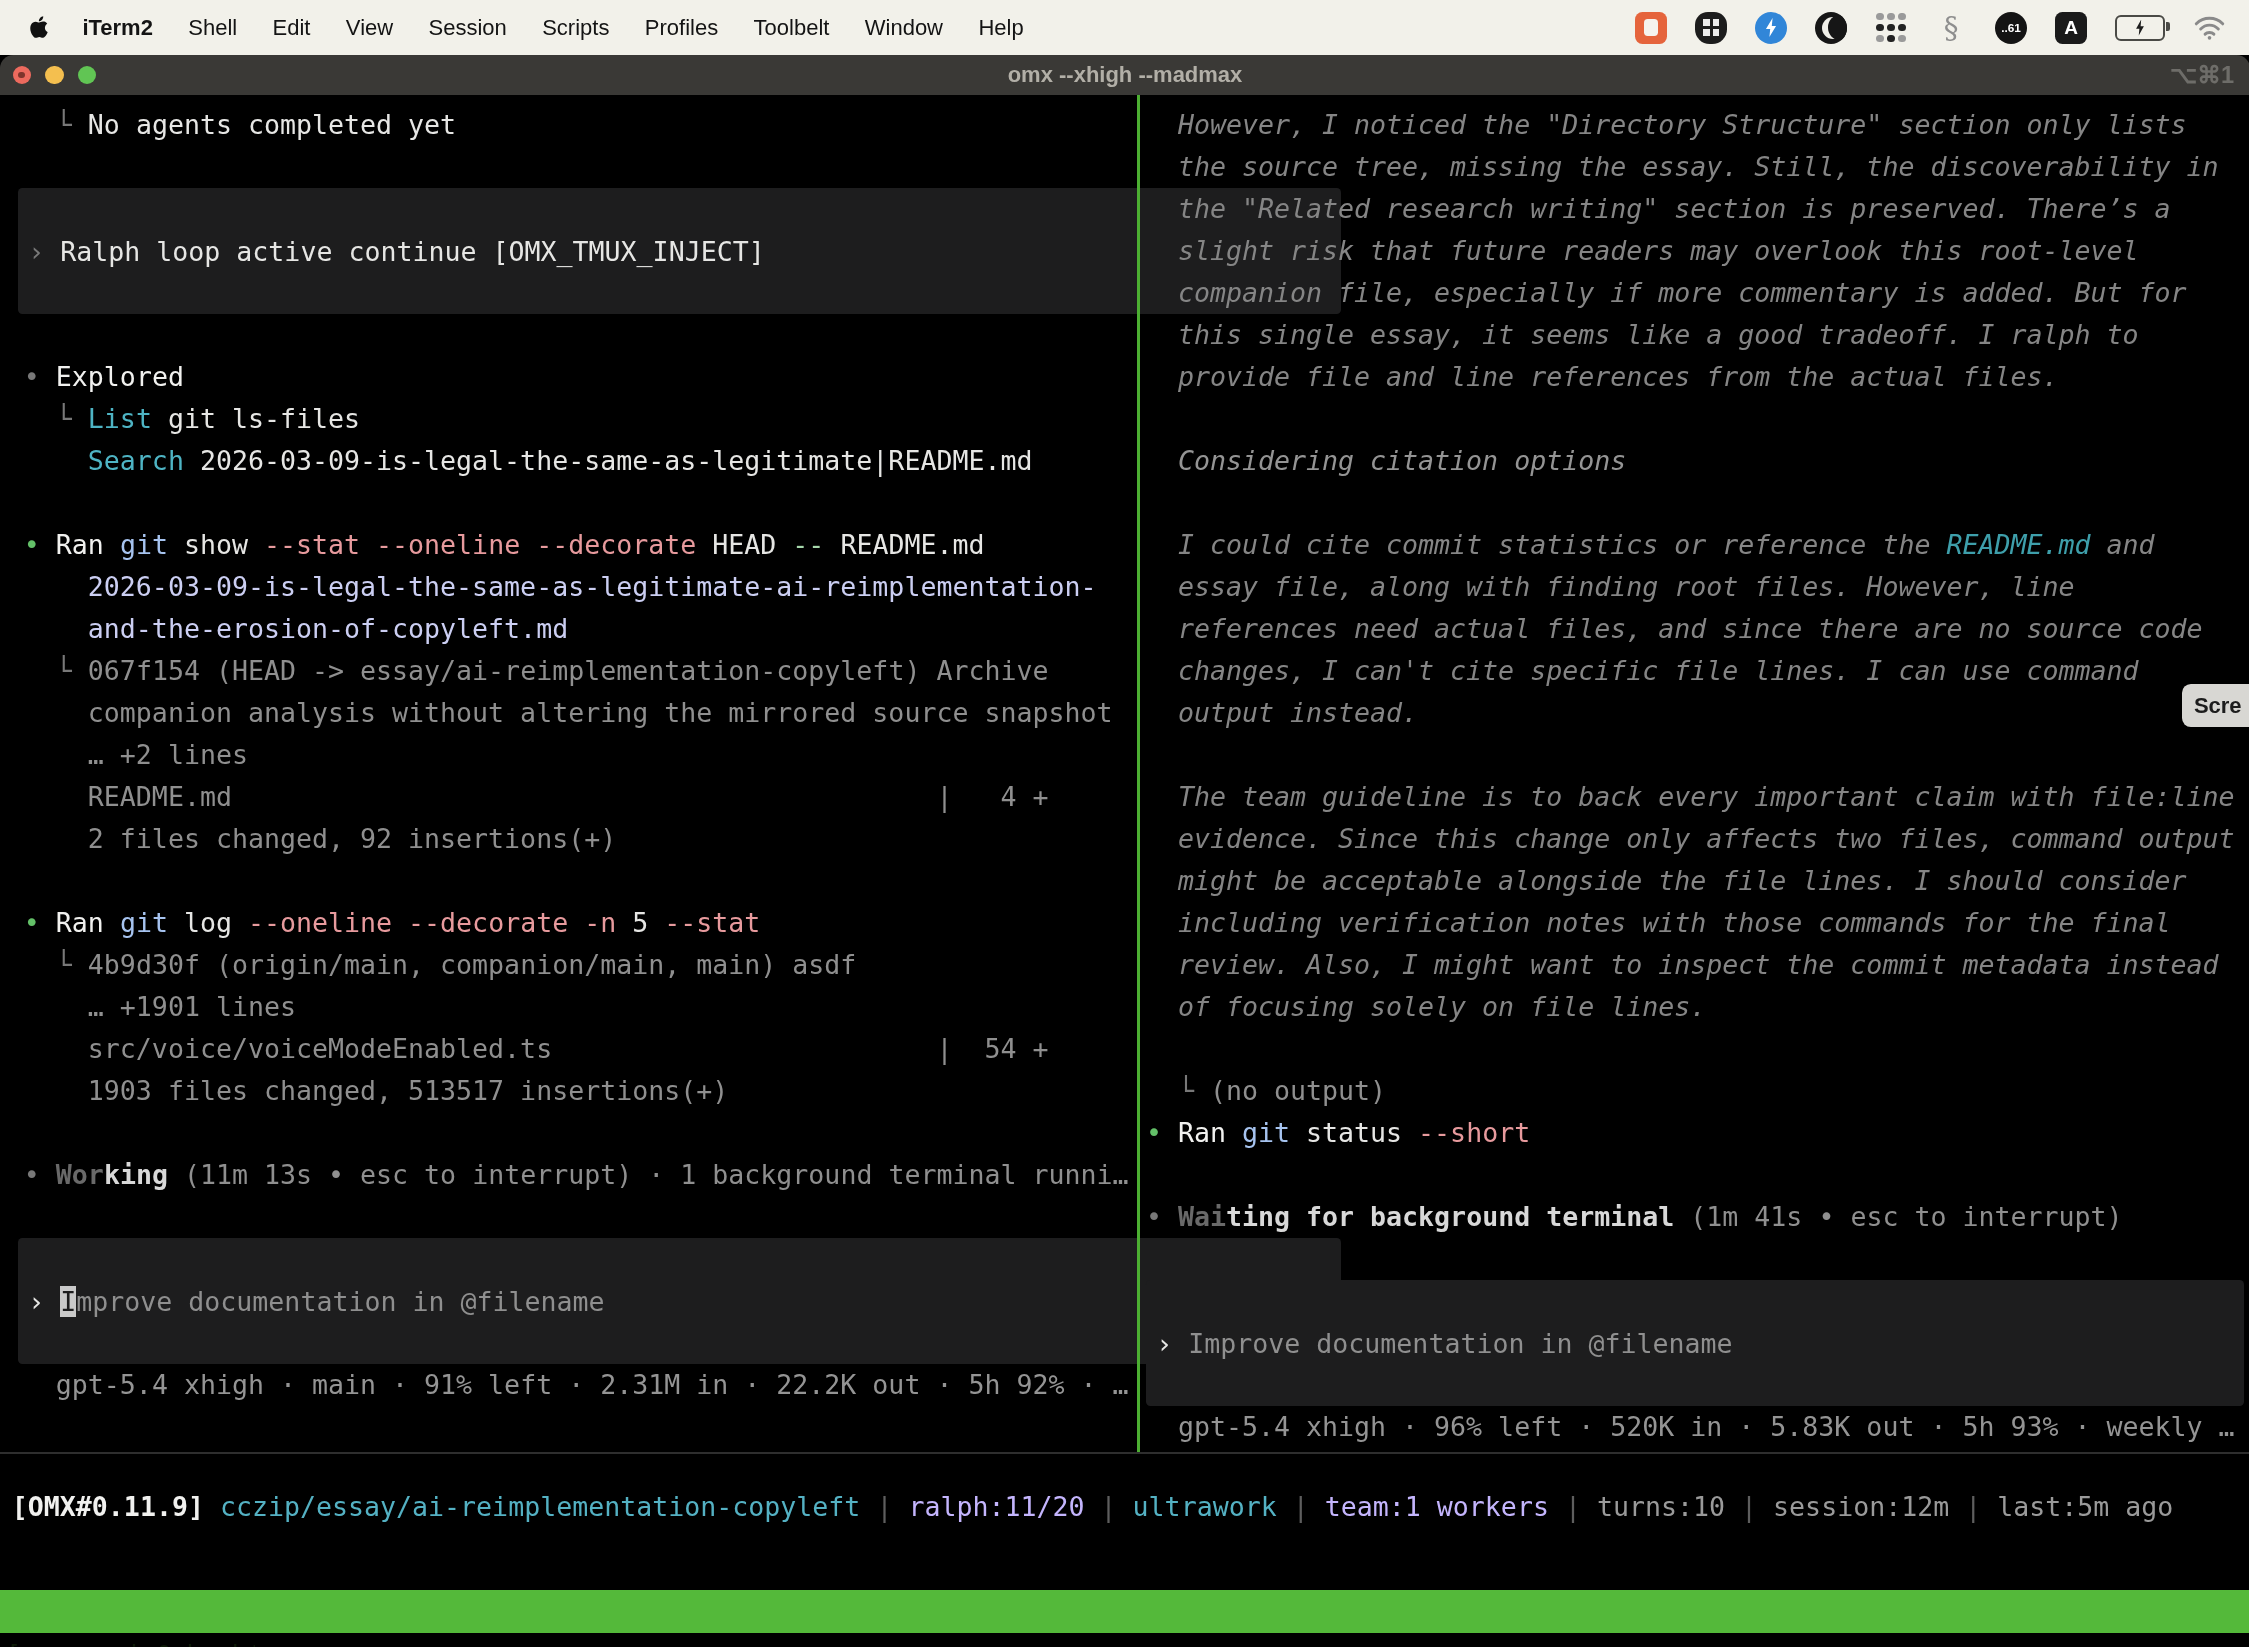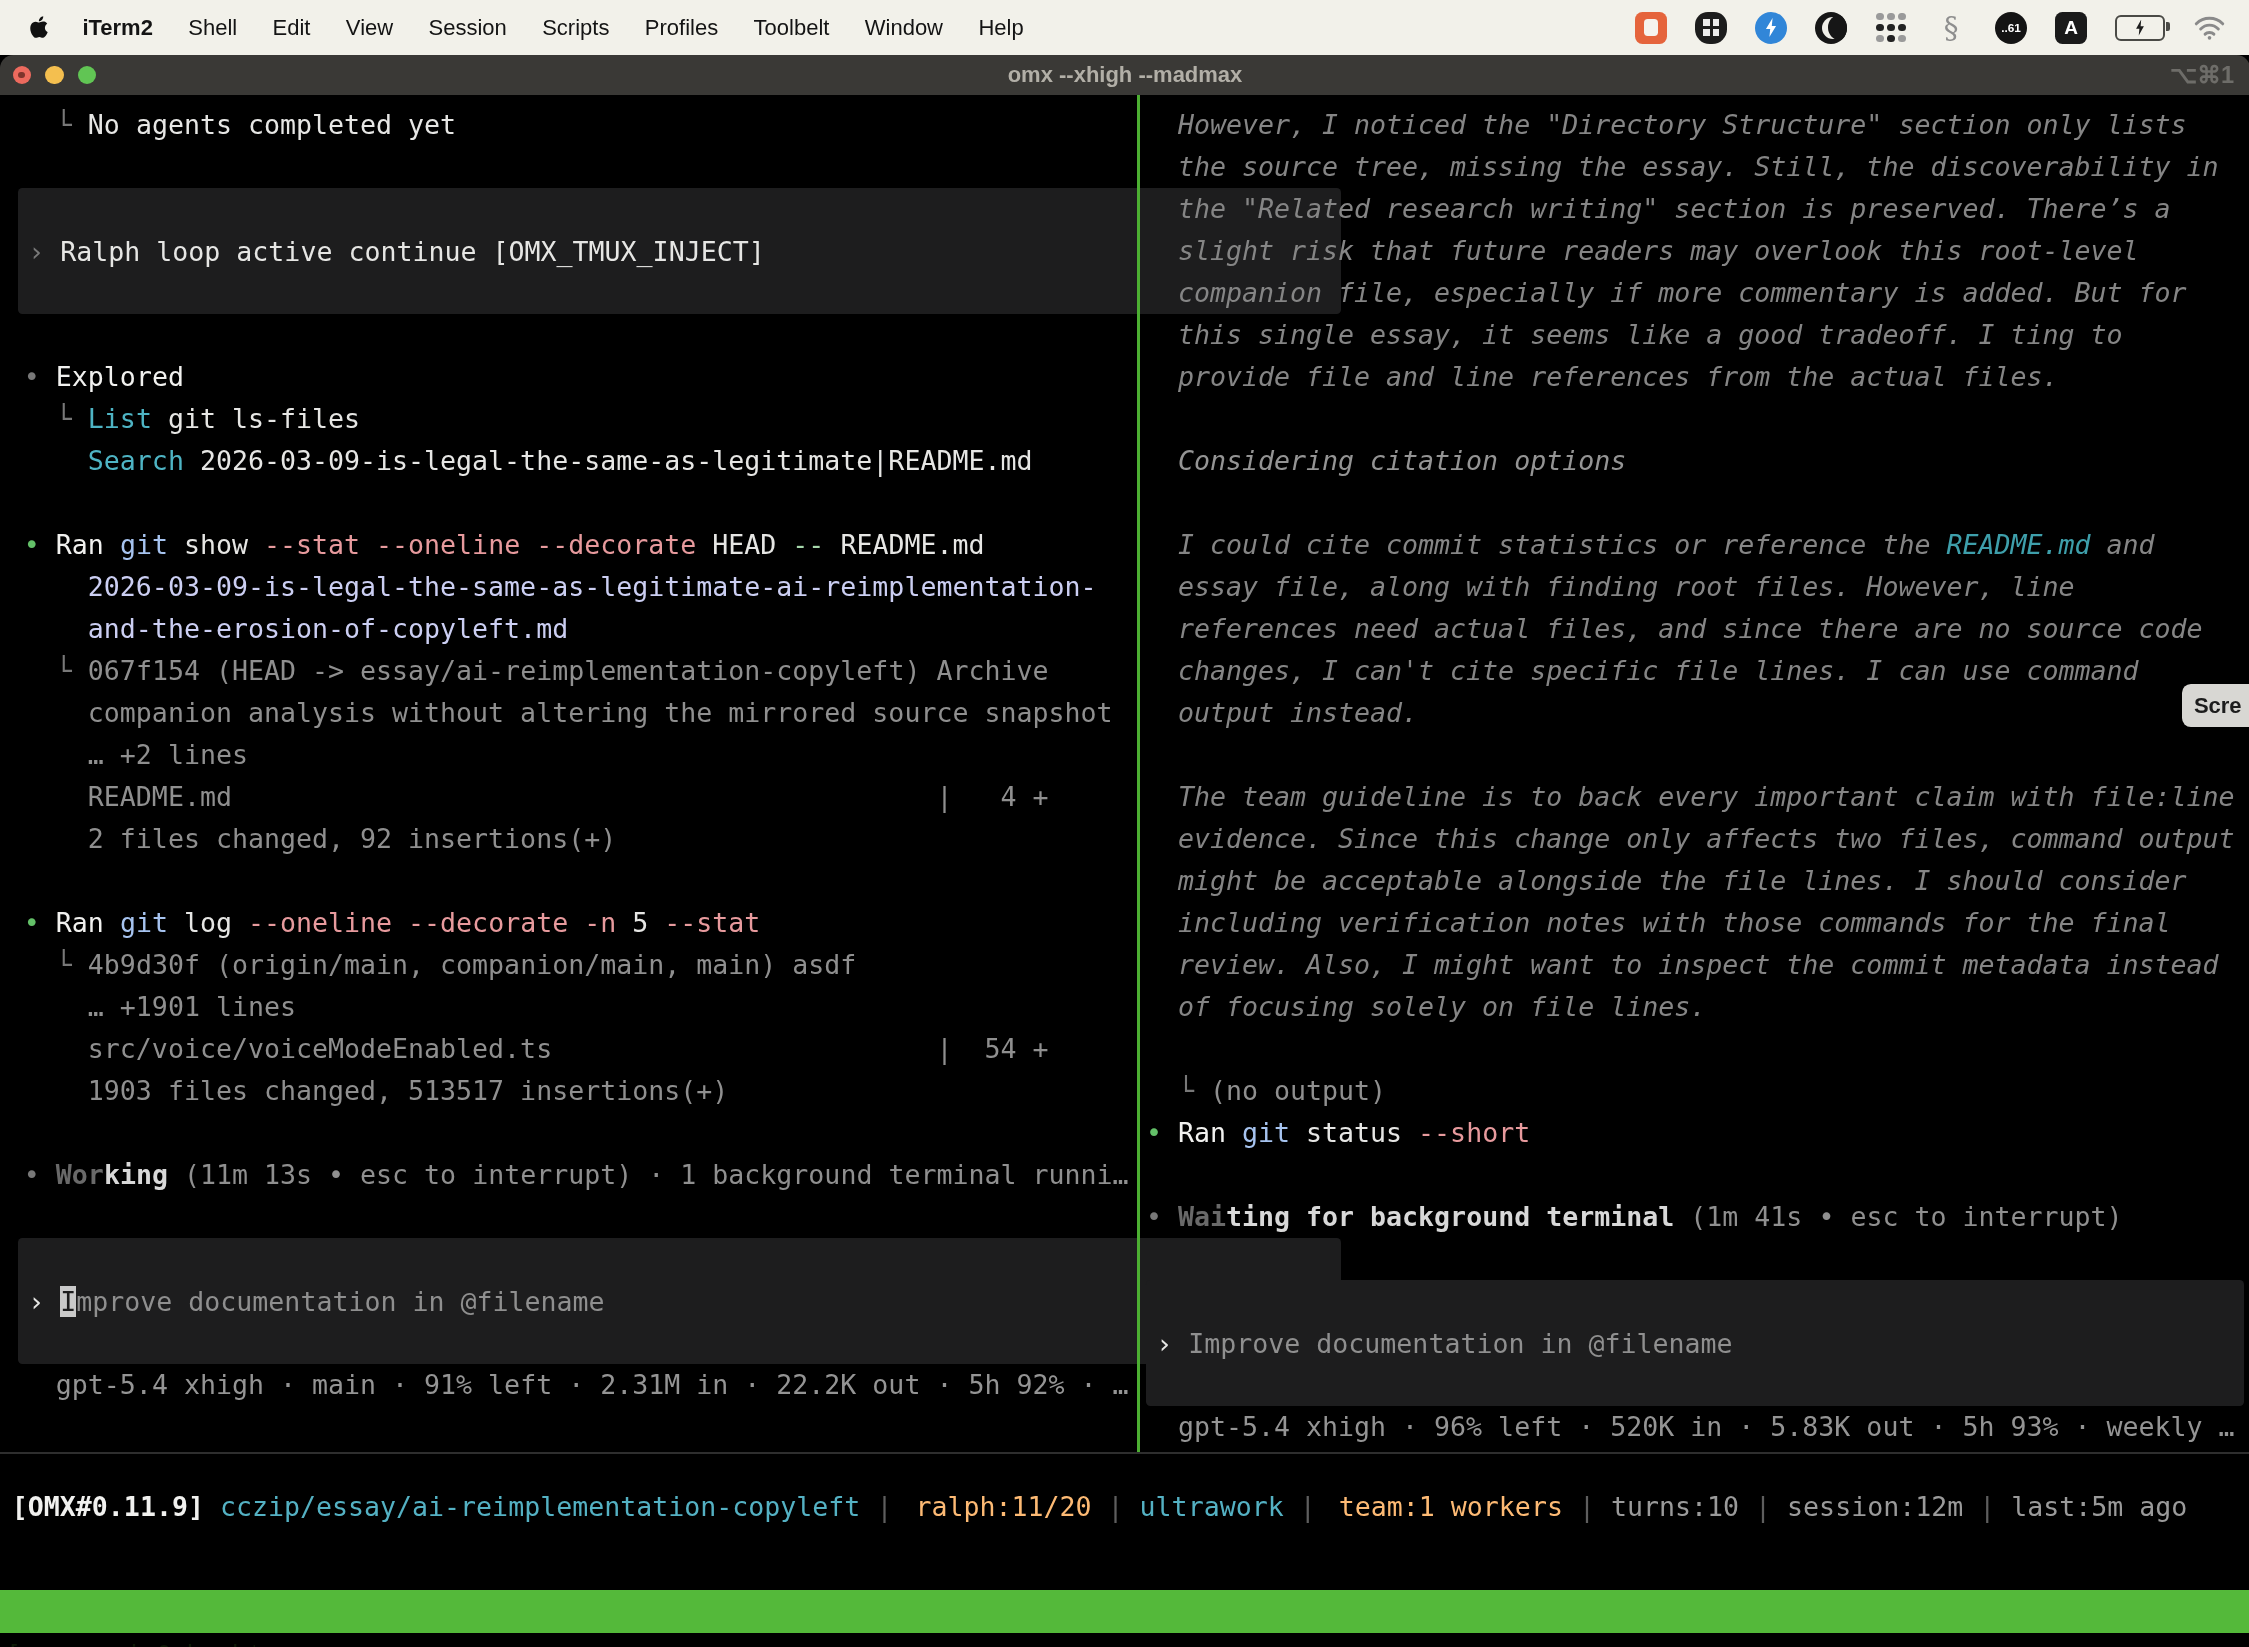--- a/index.html
+++ b/index.html
@@ -71,21 +71,21 @@
   .t-lav{color:#cbcef2;}        .t-lgreen{color:#a6d7ab;}
   .t-gbullet{color:#63c068;}    .t-teal{color:#3e9fab;}
   .t-dim{color:#696969;font-weight:bold;}
   .t-shine{color:#d8d8d8;font-weight:bold;}
   .t-status{color:#949494;}
   .cursor{background:#c9c9c9;color:#1d1d1e;}
 
   
   .omxbar{position:absolute;left:11.8px;top:1431px;height:42px;line-height:42px;font-size:26.6px;white-space:pre;}
   .sb-ver{color:#f1f1ef;font-weight:bold;}
-  .sb-cyan{color:#54b1c3;}  .sb-green{color:#fdba74;margin-left:7px;}
+  .sb-cyan{color:#54b1c3;}  .sb-green{color:#c4b5fd;}
   .sb-gray{color:#9a9a9a;}  .sb-pipe{color:#5e5e5e;}
   .tmuxbar{position:absolute;left:0;right:0;top:1535px;height:43px;background:#54b93a;color:#0d1a07;
     font-size:25px;line-height:43px;white-space:pre;}
   .tmux-left{position:absolute;left:5.9px;}
 
   
   .scretab{position:absolute;top:684px;right:0;height:43px;line-height:43px;background:#d8d7d3;color:#1c1c1c;
     font-family:"Liberation Sans",sans-serif;font-size:22px;font-weight:600;padding:0 7.4px 0 11.8px;
     border-radius:8.9px 0 0 8.9px;z-index:50;}
 </style>
@@ -196,21 +196,21 @@
     <div class="inputbox"><span class="t-white">› </span><span class="cursor">I</span><span class="t-gray">mprove documentation in @filename</span></div>
     <div class="row i2 t-status">gpt-5.4 xhigh · main · 91% left · 2.31M in · 22.2K out · 5h 92% · …</div>
   </div>
 
   <div class="pane pane-right">
     <div class="row i2 it t-itgray">However, I noticed the "Directory Structure" section only lists</div>
     <div class="row i2 it t-itgray">the source tree, missing the essay. Still, the discoverability in</div>
     <div class="row i2 it t-itgray">the "Related research writing" section is preserved. There’s a</div>
     <div class="row i2 it t-itgray">slight risk that future readers may overlook this root-level</div>
     <div class="row i2 it t-itgray">companion file, especially if more commentary is added. But for</div>
-    <div class="row i2 it t-itgray">this single essay, it seems like a good tradeoff. I ting to</div>
+    <div class="row i2 it t-itgray">this single essay, it seems like a good tradeoff. I ralph to</div>
     <div class="row i2 it t-itgray">provide file and line references from the actual files.</div>
     <div class="row"></div>
     <div class="row i2 it b t-status">Considering citation options</div>
     <div class="row"></div>
     <div class="row i2 it"><span class="t-itgray">I could cite commit statistics or reference the </span><span class="t-teal">README.md</span><span class="t-itgray"> and</span></div>
     <div class="row i2 it t-itgray">essay file, along with finding root files. However, line</div>
     <div class="row i2 it t-itgray">references need actual files, and since there are no source code</div>
     <div class="row i2 it t-itgray">changes, I can't cite specific file lines. I can use command</div>
     <div class="row i2 it t-itgray">output instead.</div>
     <div class="row"></div>

